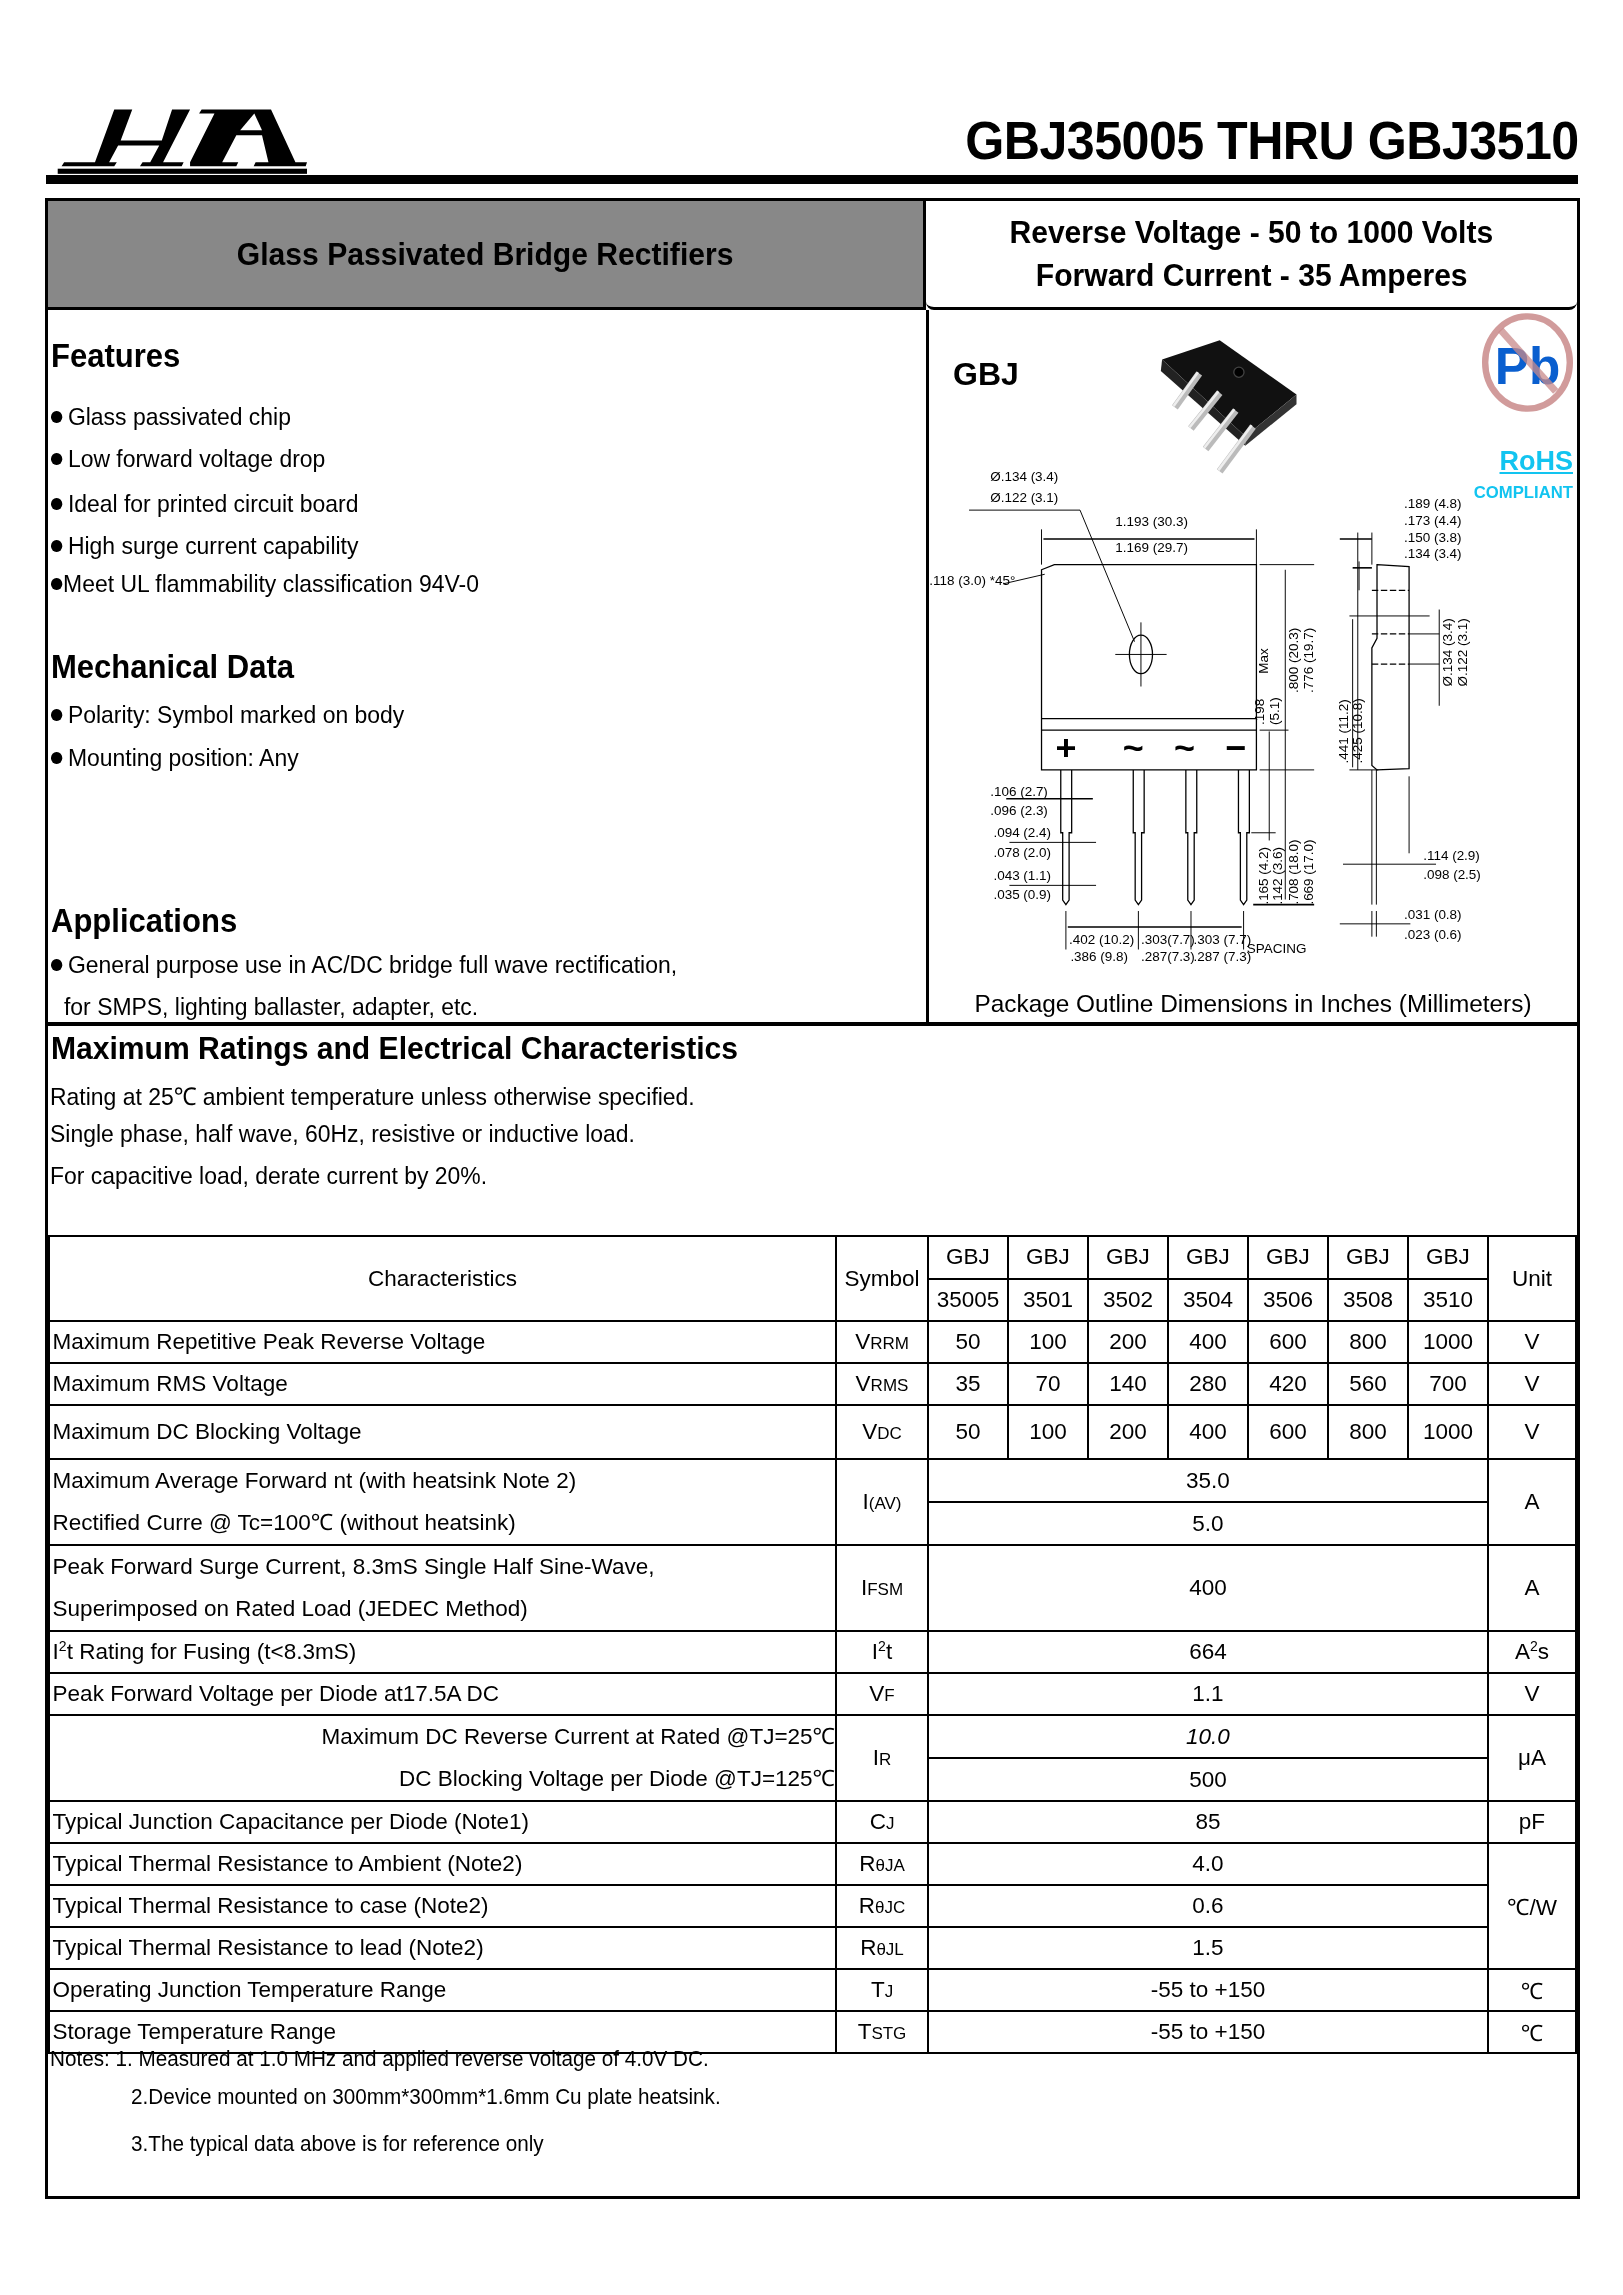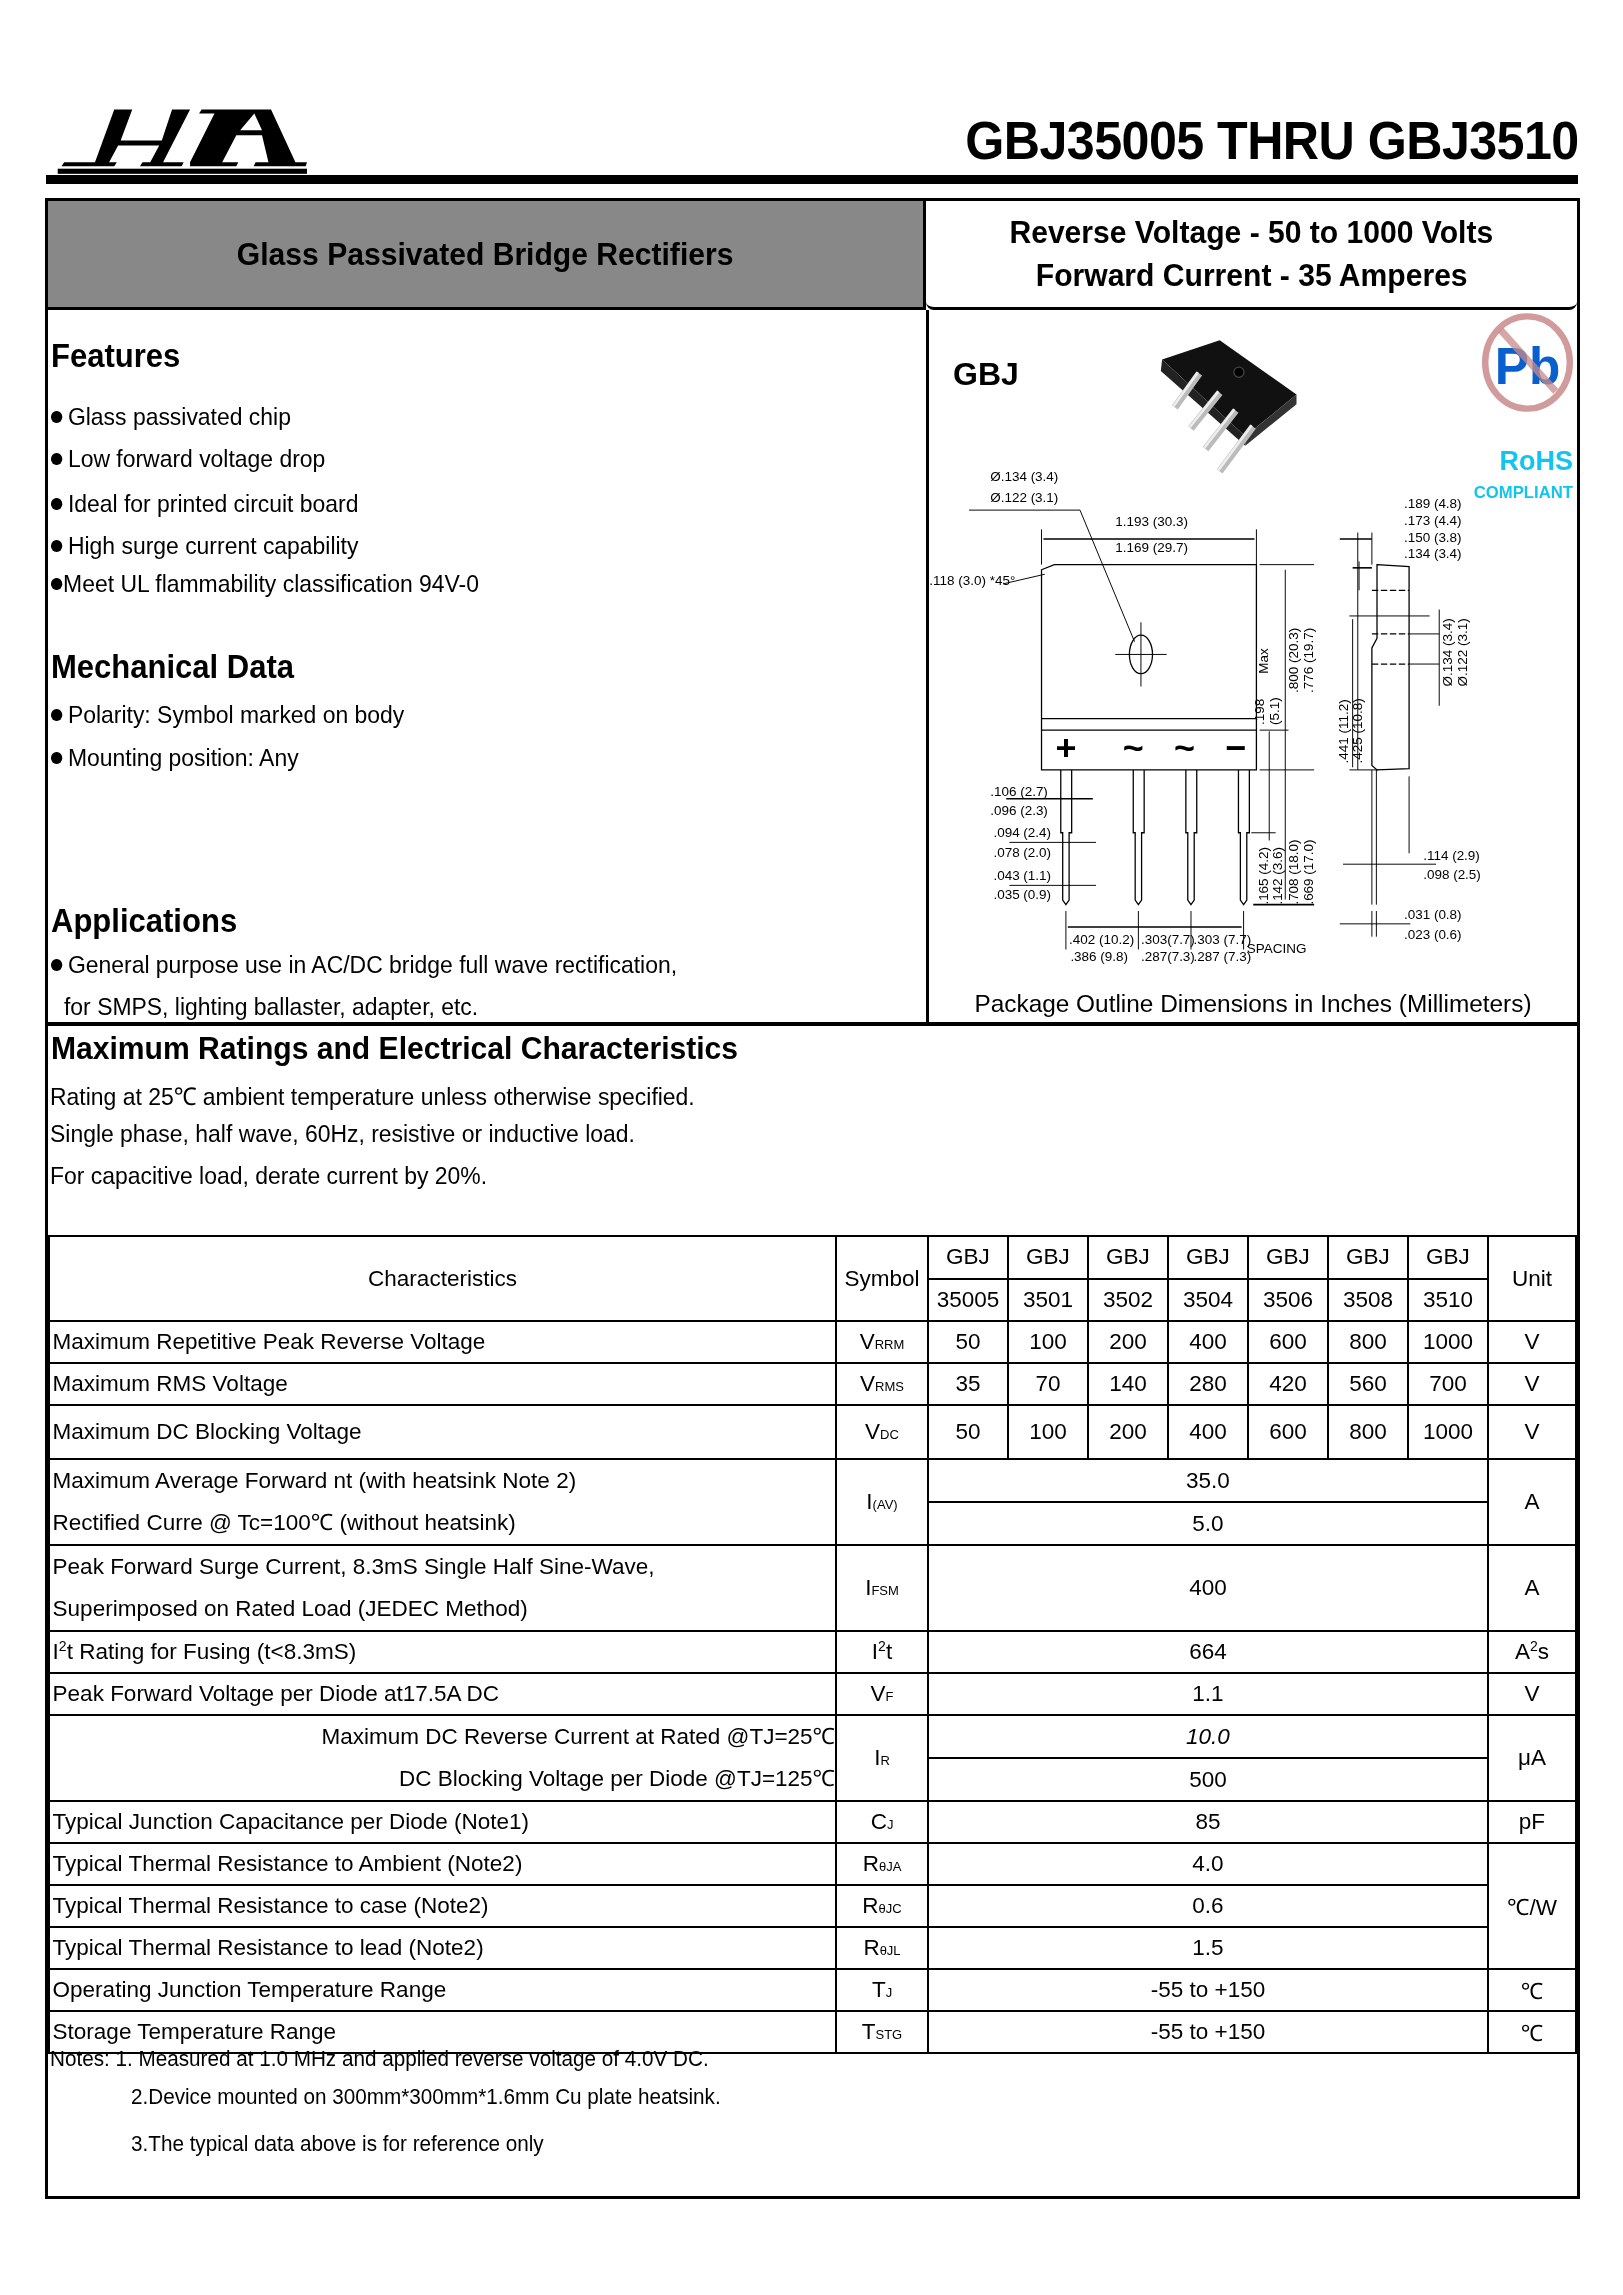--- a/index.html
+++ b/index.html
@@ -27,32 +27,32 @@
   #sec-rule-1 { left: 48px; top: 1022px; width: 1529px; height: 3.9px; background: #000; }
 
   .h2 { font-size: 33px; font-weight: bold; transform: scaleX(0.94); transform-origin: left center; white-space: nowrap; }
   .li { font-size: 24.4px; white-space: nowrap; transform: scaleX(0.94); transform-origin: left center; }
   .li .dot { display:inline-block; width: 11.6px; height: 11.6px; border-radius: 50%; background:#000; margin-right: 6.4px; vertical-align: middle; position: relative; top: -1.3px; }
 
   
   #gbj-label { left: 953px; top: 356px; font-size: 32px; font-weight: bold; }
   #pkg-caption { left: 929px; width: 648px; top: 990px; font-size: 24.4px; text-align: center; white-space: nowrap; }
   #rohs { left: 1476px; top: 308px; width: 103px; }
-  #rohs-title { right: 51px; top: 446px; font-size: 27px; font-weight: bold; color: #12c4f0; }
+  #rohs-title { right: 51px; top: 446px; font-size: 27px; font-weight: bold; color: #12c4f0; text-decoration: underline; }
   #rohs-sub { right: 51px; top: 483px; font-size: 16.7px; font-weight: bold; color: #12c4f0; }
 
   
   .txt { font-size: 24.4px; white-space: nowrap; transform: scaleX(0.94); transform-origin: left center; }
 
   
   #spec-table { position: absolute; left: 48px; top: 1235px; width: 1529px; border-collapse: collapse; table-layout: fixed; }
   #spec-table td { border: 2.6px solid #000; font-size: 22.5px; text-align: center; vertical-align: middle; padding: 0; white-space: nowrap; }
   #spec-table td.char { text-align: left; padding-left: 2.6px; }
   #spec-table td.hdr { height: 42px; }
-  .sub { font-size: 13px; }
+  .sub { font-size: 17px; }
   .sup { font-size: 14px; vertical-align: super; line-height: 0; }
   .dbl-line { display:block; line-height: 42px; }
 
   
   .note { font-size: 22px; white-space: nowrap; transform: scaleX(0.94); transform-origin: left center; }
 </style>
 </head>
 <body>
 
 <svg id="logo" class="abs" viewBox="0 0 400 110">

